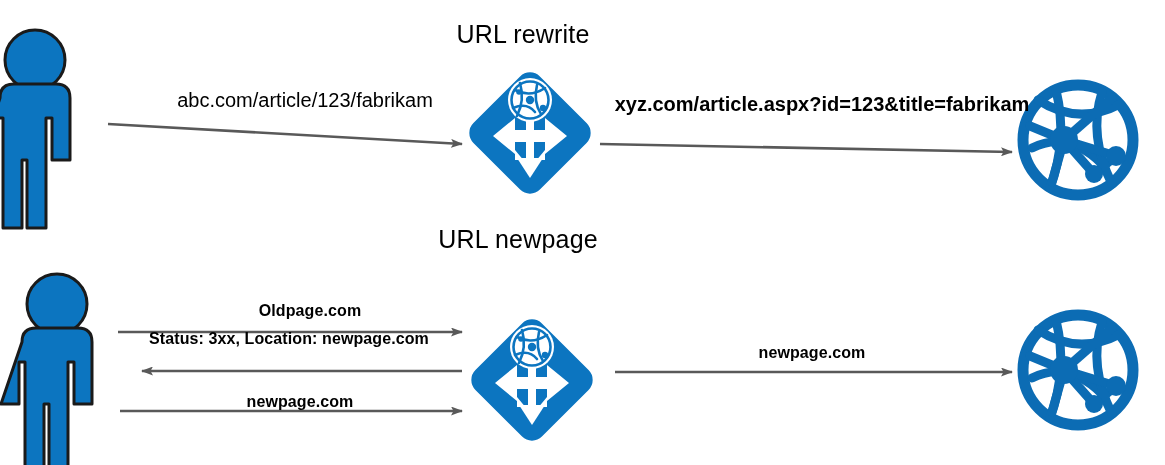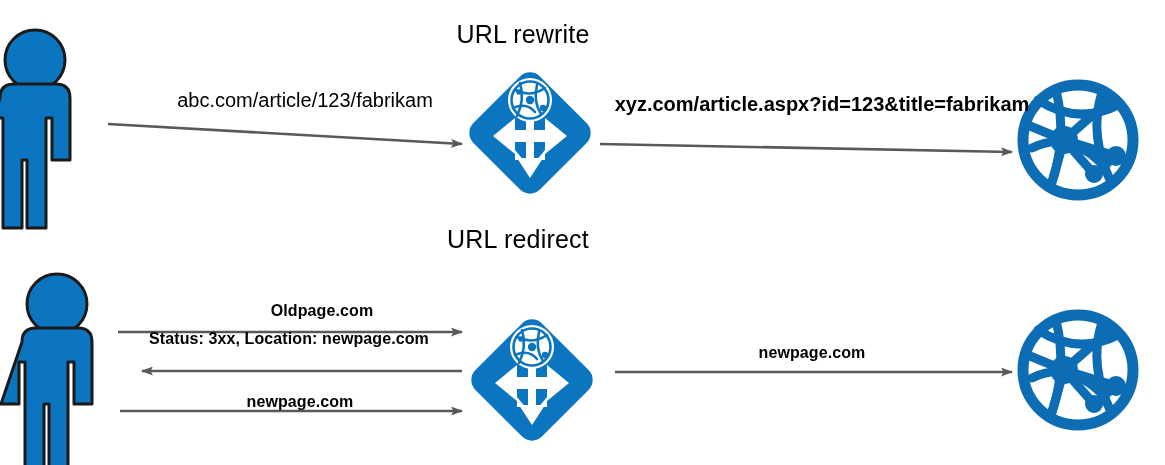--- a/index.html
+++ b/index.html
@@ -169,23 +169,23 @@
   </svg>
 
   <div class="layer">
 
     <div class="label section-title center-x" style="left:523px; top:22px;">URL rewrite</div>
 
     <div class="label url-label center-x" style="left:305px; top:90px;">abc.com/article/123/fabrikam</div>
 
     <div class="label url-label center-x" style="left:822px; top:94px;font-weight:bold;">xyz.com/article.aspx?id=123&amp;title=fabrikam</div>
 
-    <div class="label section-title center-x" style="left:518px; top:227px;">URL redirect</div>
+    <div class="label section-title center-x" style="left:518px; top:227px;">URL newpage</div>
 
-    <div class="label flow-label center-x" style="left:310px; top:303px;margin-left:12px;">Oldpage.com</div>
+    <div class="label flow-label center-x" style="left:310px; top:303px;">Oldpage.com</div>
 
     <div class="label flow-label center-x" style="left:289px; top:331px;">Status: 3xx, Location: newpage.com</div>
 
     <div class="label flow-label center-x" style="left:300px; top:394px;">newpage.com</div>
 
     <div class="label flow-label center-x" style="left:812px; top:345px;">newpage.com</div>
 
   </div>
 </div>
 

